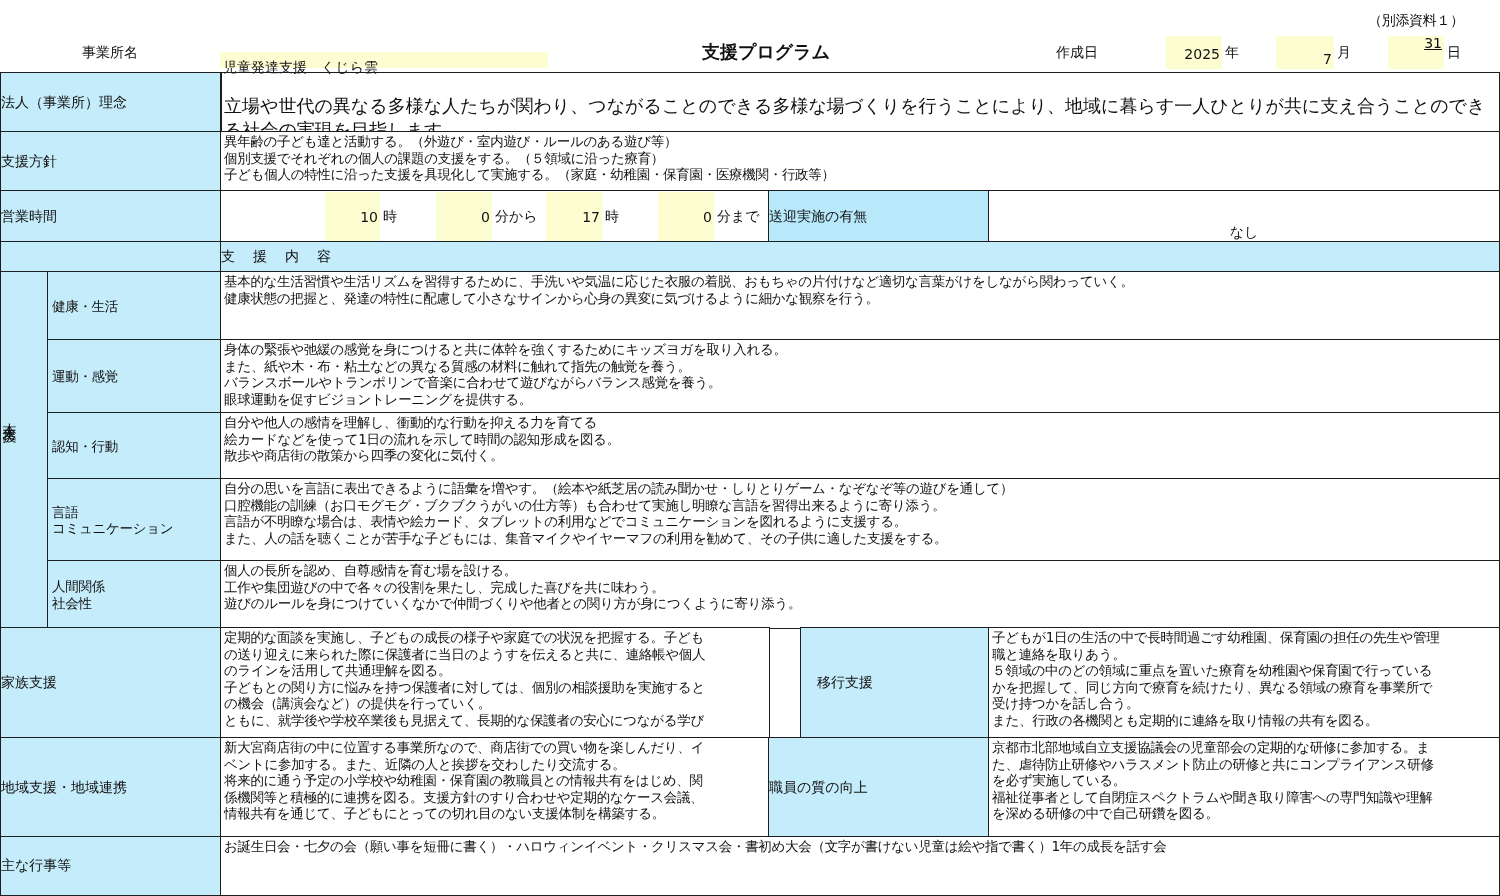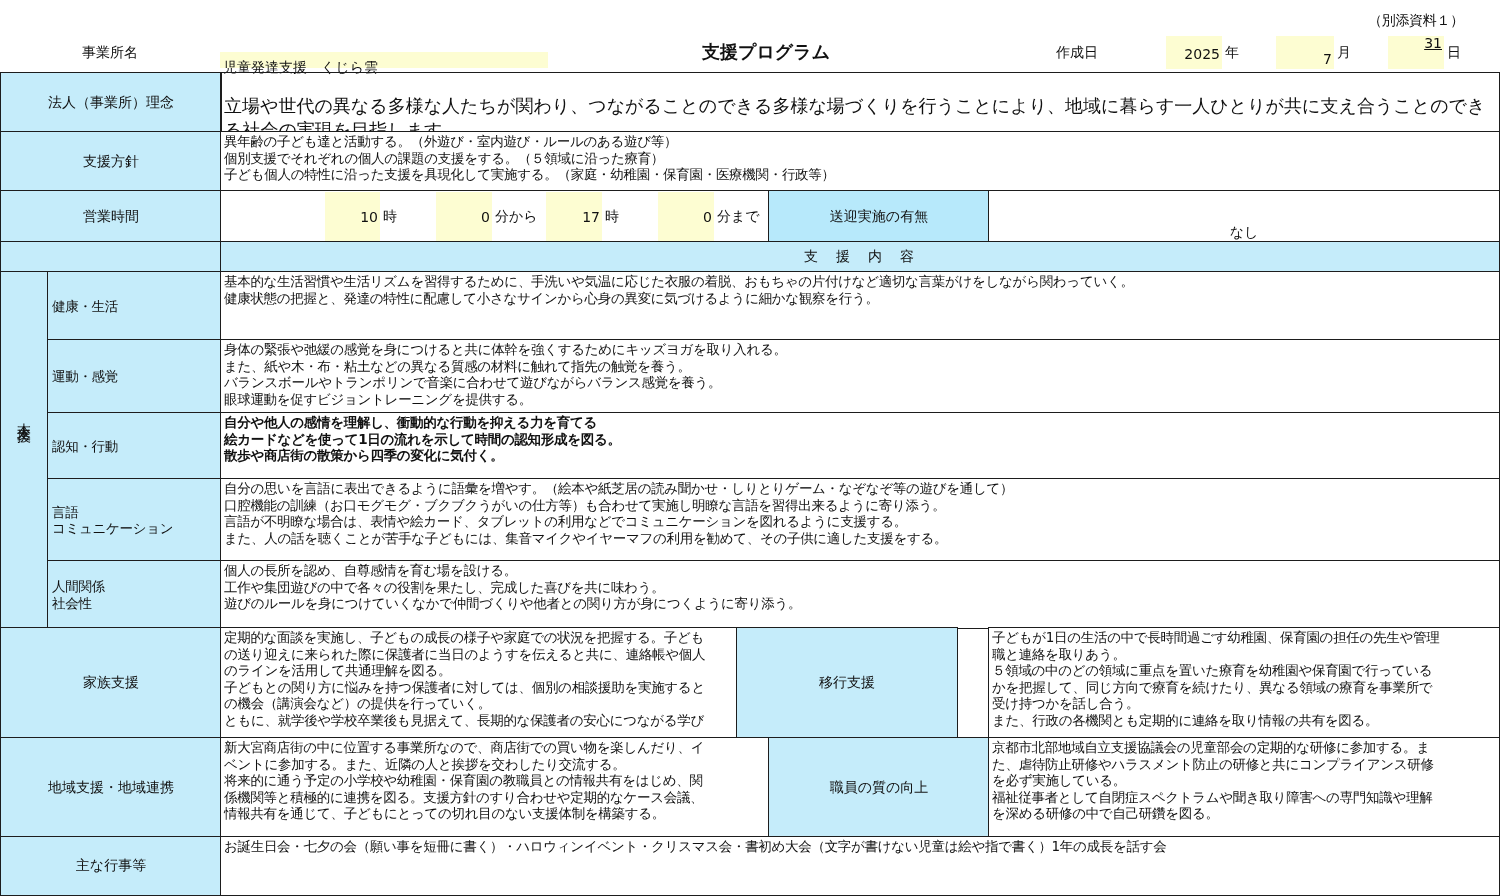--- a/index.html
+++ b/index.html
@@ -3,21 +3,21 @@
   <meta charset="utf-8">
   <style>
     html, body { margin: 0; padding: 0; background: #ffffff; }
     body {
       width: 1500px; height: 896px; position: relative; overflow: hidden;
       font-family: "DejaVu Sans", "Liberation Sans", sans-serif;
       color: #111;
     }
     .abs { position: absolute; box-sizing: border-box; }
     .t { font-size: 13.5px; line-height: 16.5px; white-space: pre; letter-spacing: -0.3px; }
-    .lbl { background: #c5ecfa; display: flex; align-items: center; justify-content: center; font-size: 14px; }
+    .lbl { background: #c5ecfa; display: flex; align-items: center; font-size: 14px; }
     .lbl-left { justify-content: flex-start; padding-left: 4px; }
     .yellow { background: #fdfdd2; }
     .cell { border: 1.5px solid #1d1d1d; }
     .content { padding: 1px 0 0 3px; background: #fff; }
     .num { text-align: right; font-size: 14px; display: flex; align-items: flex-end; justify-content: flex-end; padding-right: 2px; }
   </style>
 </head>
 <body>
 
 <div class="abs t" style="left:1368px; top:12px; font-size:14px;">（別添資料１）</div>
@@ -96,21 +96,21 @@
 <div class="abs cell content" style="left:220px; top:339px; width:1280px; height:75px;">
   <div class="t">身体の緊張や弛緩の感覚を身につけると共に体幹を強くするためにキッズヨガを取り入れる。</div>
   <div class="t">また、紙や木・布・粘土などの異なる質感の材料に触れて指先の触覚を養う。</div>
   <div class="t">バランスボールやトランポリンで音楽に合わせて遊びながらバランス感覚を養う。</div>
   <div class="t">眼球運動を促すビジョントレーニングを提供する。</div>
 </div>
 
 <div class="abs cell lbl lbl-left" style="left:47px; top:412px; width:175px; height:68px;">
   <span class="t">認知・行動</span>
 </div>
-<div class="abs cell content" style="left:220px; top:412px; width:1280px; height:68px;font-weight:bold;">
+<div class="abs cell content" style="left:220px; top:412px; width:1280px; height:68px;">
   <div class="t">自分や他人の感情を理解し、衝動的な行動を抑える力を育てる</div>
   <div class="t">絵カードなどを使って1日の流れを示して時間の認知形成を図る。</div>
   <div class="t">散歩や商店街の散策から四季の変化に気付く。</div>
 </div>
 
 <div class="abs cell lbl lbl-left" style="left:47px; top:478px; width:175px; height:84px;">
   <span class="t" style="line-height:16px;">言語
 コミュニケーション</span>
 </div>
 <div class="abs cell content" style="left:220px; top:478px; width:1280px; height:84px;">
@@ -134,21 +134,21 @@
   <span>家族支援</span>
 </div>
 <div class="abs cell content" style="left:220px; top:627px; width:550px; height:112px;">
   <div class="t">定期的な面談を実施し、子どもの成長の様子や家庭での状況を把握する。子ども</div>
   <div class="t">の送り迎えに来られた際に保護者に当日のようすを伝えると共に、連絡帳や個人</div>
   <div class="t">のラインを活用して共通理解を図る。</div>
   <div class="t">子どもとの関り方に悩みを持つ保護者に対しては、個別の相談援助を実施すると</div>
   <div class="t">の機会（講演会など）の提供を行っていく。</div>
   <div class="t">ともに、就学後や学校卒業後も見据えて、長期的な保護者の安心につながる学び</div>
 </div>
-<div class="abs cell lbl" style="left:736px; top:627px; width:222px; height:112px;">
+<div class="abs cell lbl" style="left:800px; top:627px; width:222px; height:112px;padding-left:16px;">
   <span>移行支援</span>
 </div>
 <div class="abs cell content" style="left:988px; top:627px; width:512px; height:112px;">
   <div class="t">子どもが1日の生活の中で長時間過ごす幼稚園、保育園の担任の先生や管理</div>
   <div class="t">職と連絡を取りあう。</div>
   <div class="t">５領域の中のどの領域に重点を置いた療育を幼稚園や保育園で行っている</div>
   <div class="t">かを把握して、同じ方向で療育を続けたり、異なる領域の療育を事業所で</div>
   <div class="t">受け持つかを話し合う。</div>
   <div class="t">また、行政の各機関とも定期的に連絡を取り情報の共有を図る。</div>
 </div>

